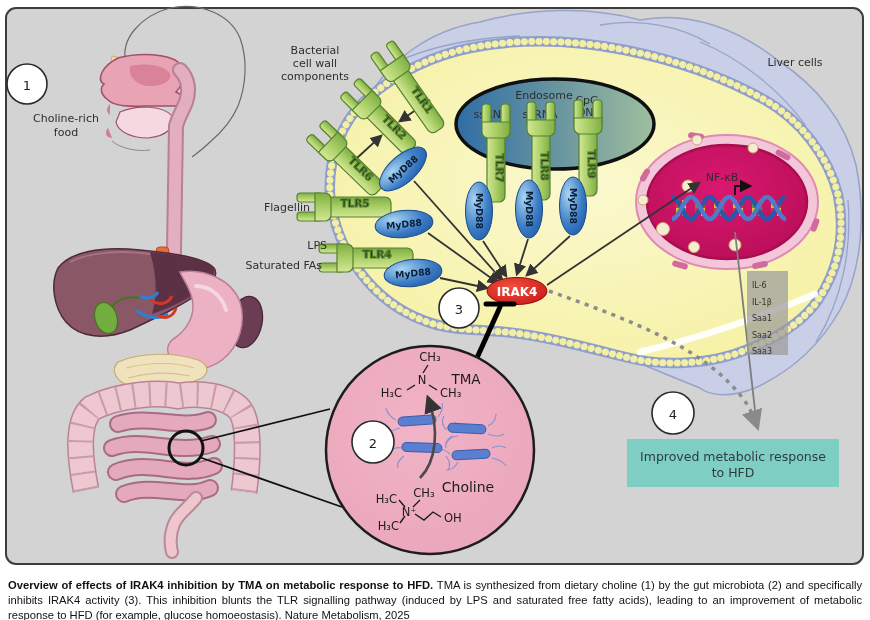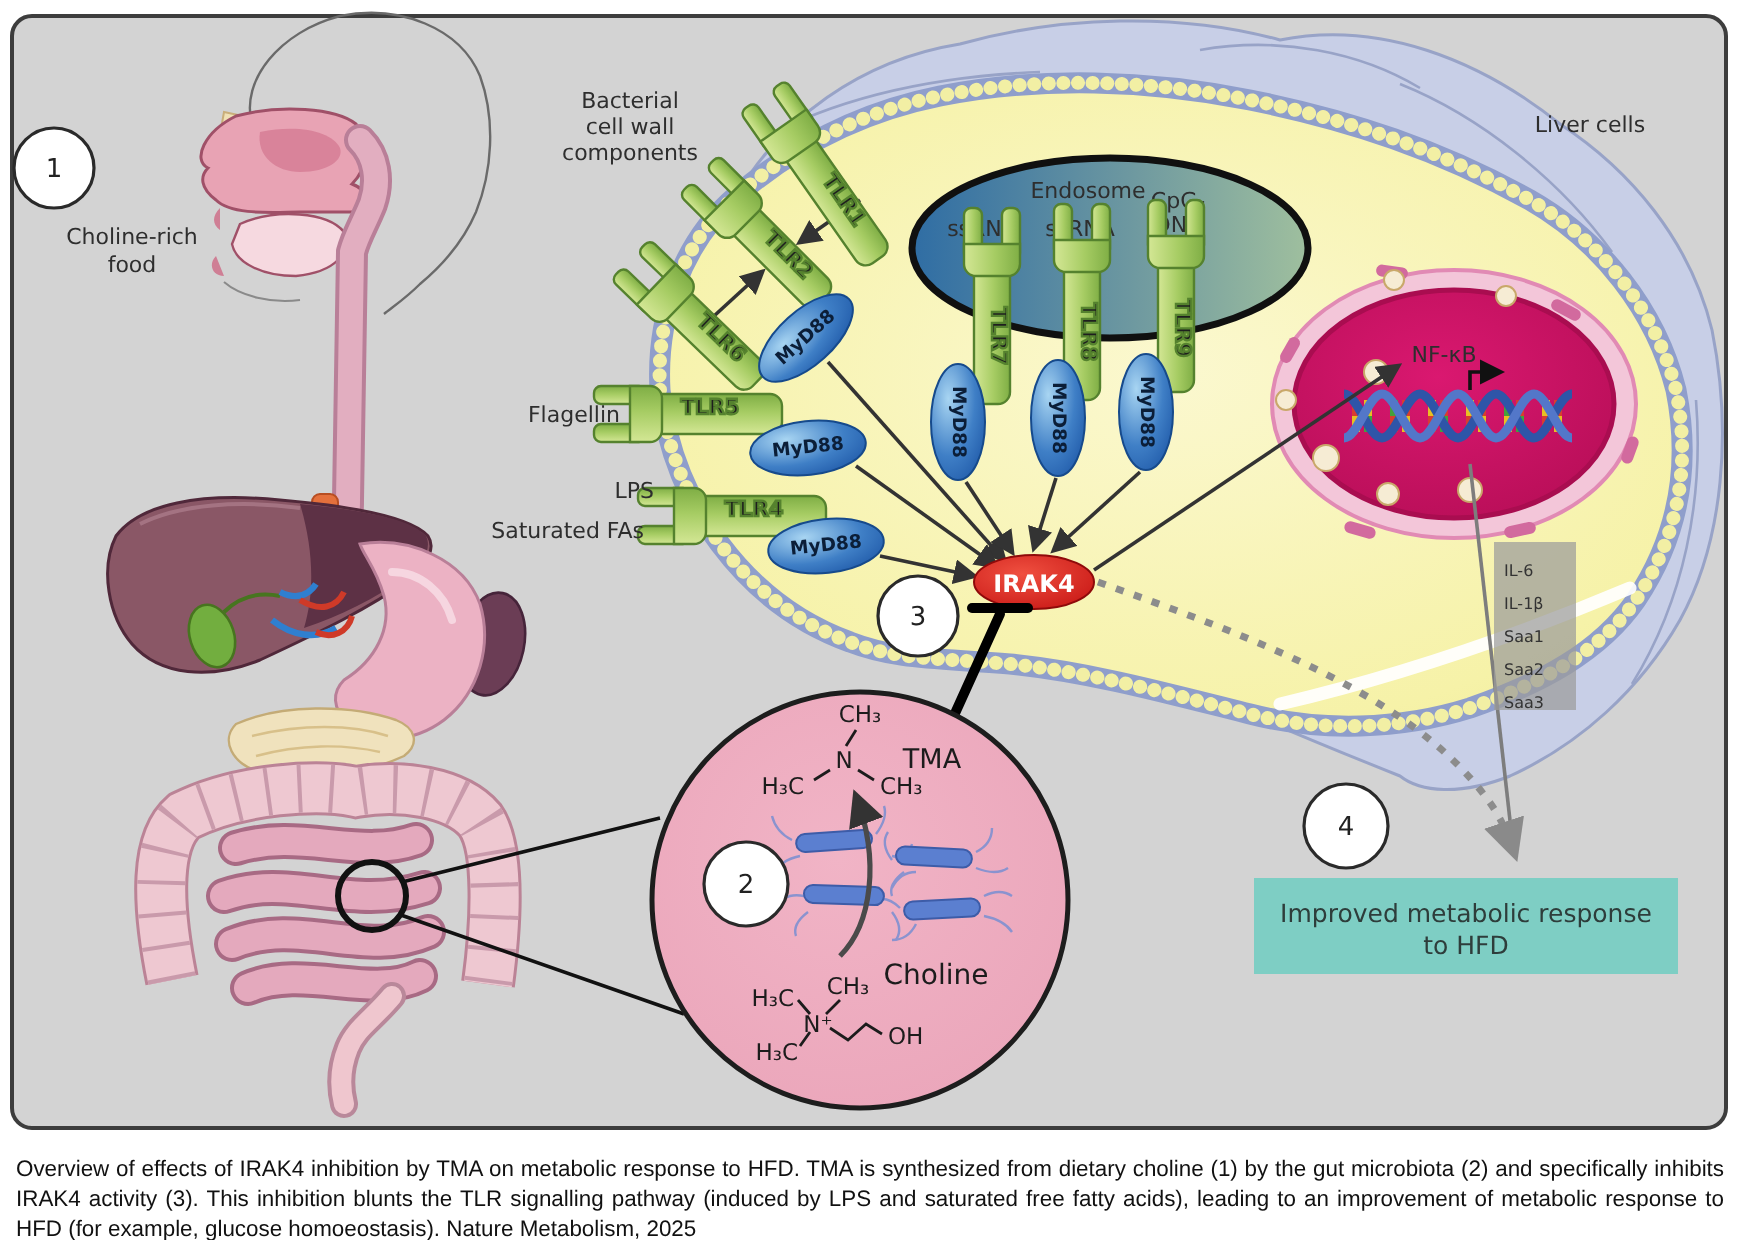--- a/index.html
+++ b/index.html
@@ -8,21 +8,21 @@
   svg text{font-family:"DejaVu Sans","Liberation Sans",sans-serif;}
   .lbl{fill:#2e2e2e;font-size:11px;}
   .lbl-c{text-anchor:middle;}
   .lbl-e{text-anchor:end;}
   .rlabel{fill:#1e1e1e;font-size:10.5px;font-weight:600;text-anchor:middle;}
   .mlabel{fill:#0b1e38;font-size:9.3px;font-weight:600;text-anchor:middle;dominant-baseline:central;}
   .numlbl{fill:#222;font-size:13px;text-anchor:middle;dominant-baseline:central;}
   .chem{fill:#1c1c1c;font-size:11.5px;}
   .caption{position:absolute;left:8px;top:567px;width:854px;font-size:11.2px;line-height:1.32;
            color:#111;text-align:justify;font-family:"Liberation Sans",sans-serif;}
-  .caption strong{font-weight:normal;}
+  .caption strong{font-weight:bold;}
 </style>
 </head>
 <body>
 
 <div class="stage">
 <svg width="870" height="620" viewBox="0 0 870 620">
   <defs>
     <linearGradient id="greenGrad" x1="0" y1="0" x2="1" y2="0">
       <stop offset="0" stop-color="#d4e795"></stop>
           <stop offset="0.55" stop-color="#a6cc63"></stop>

